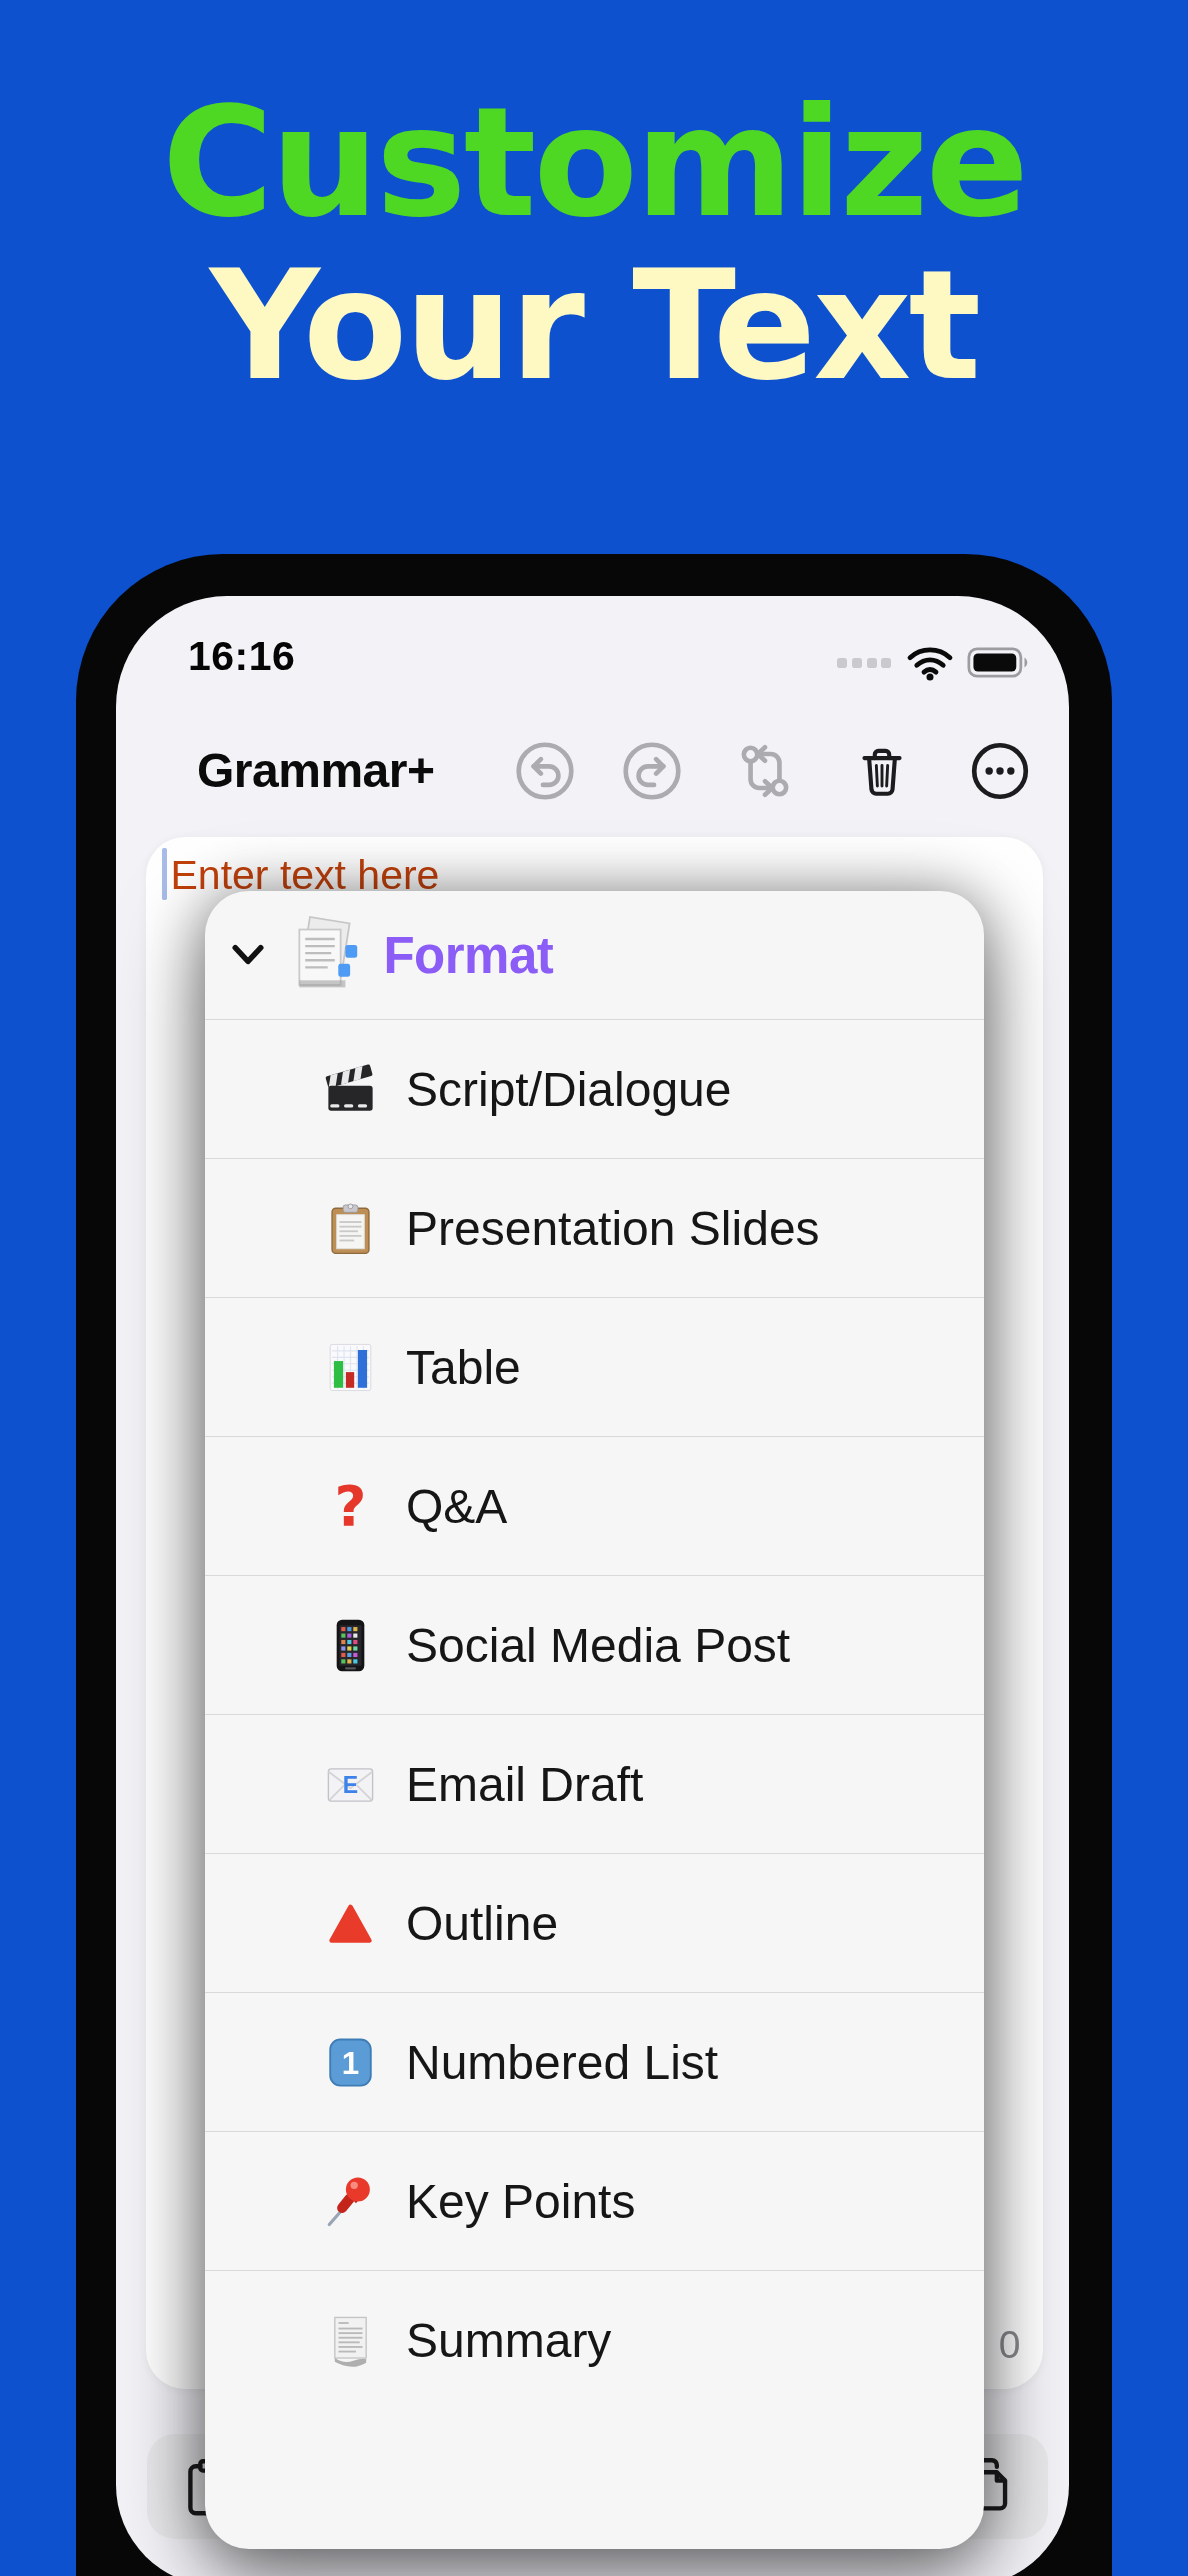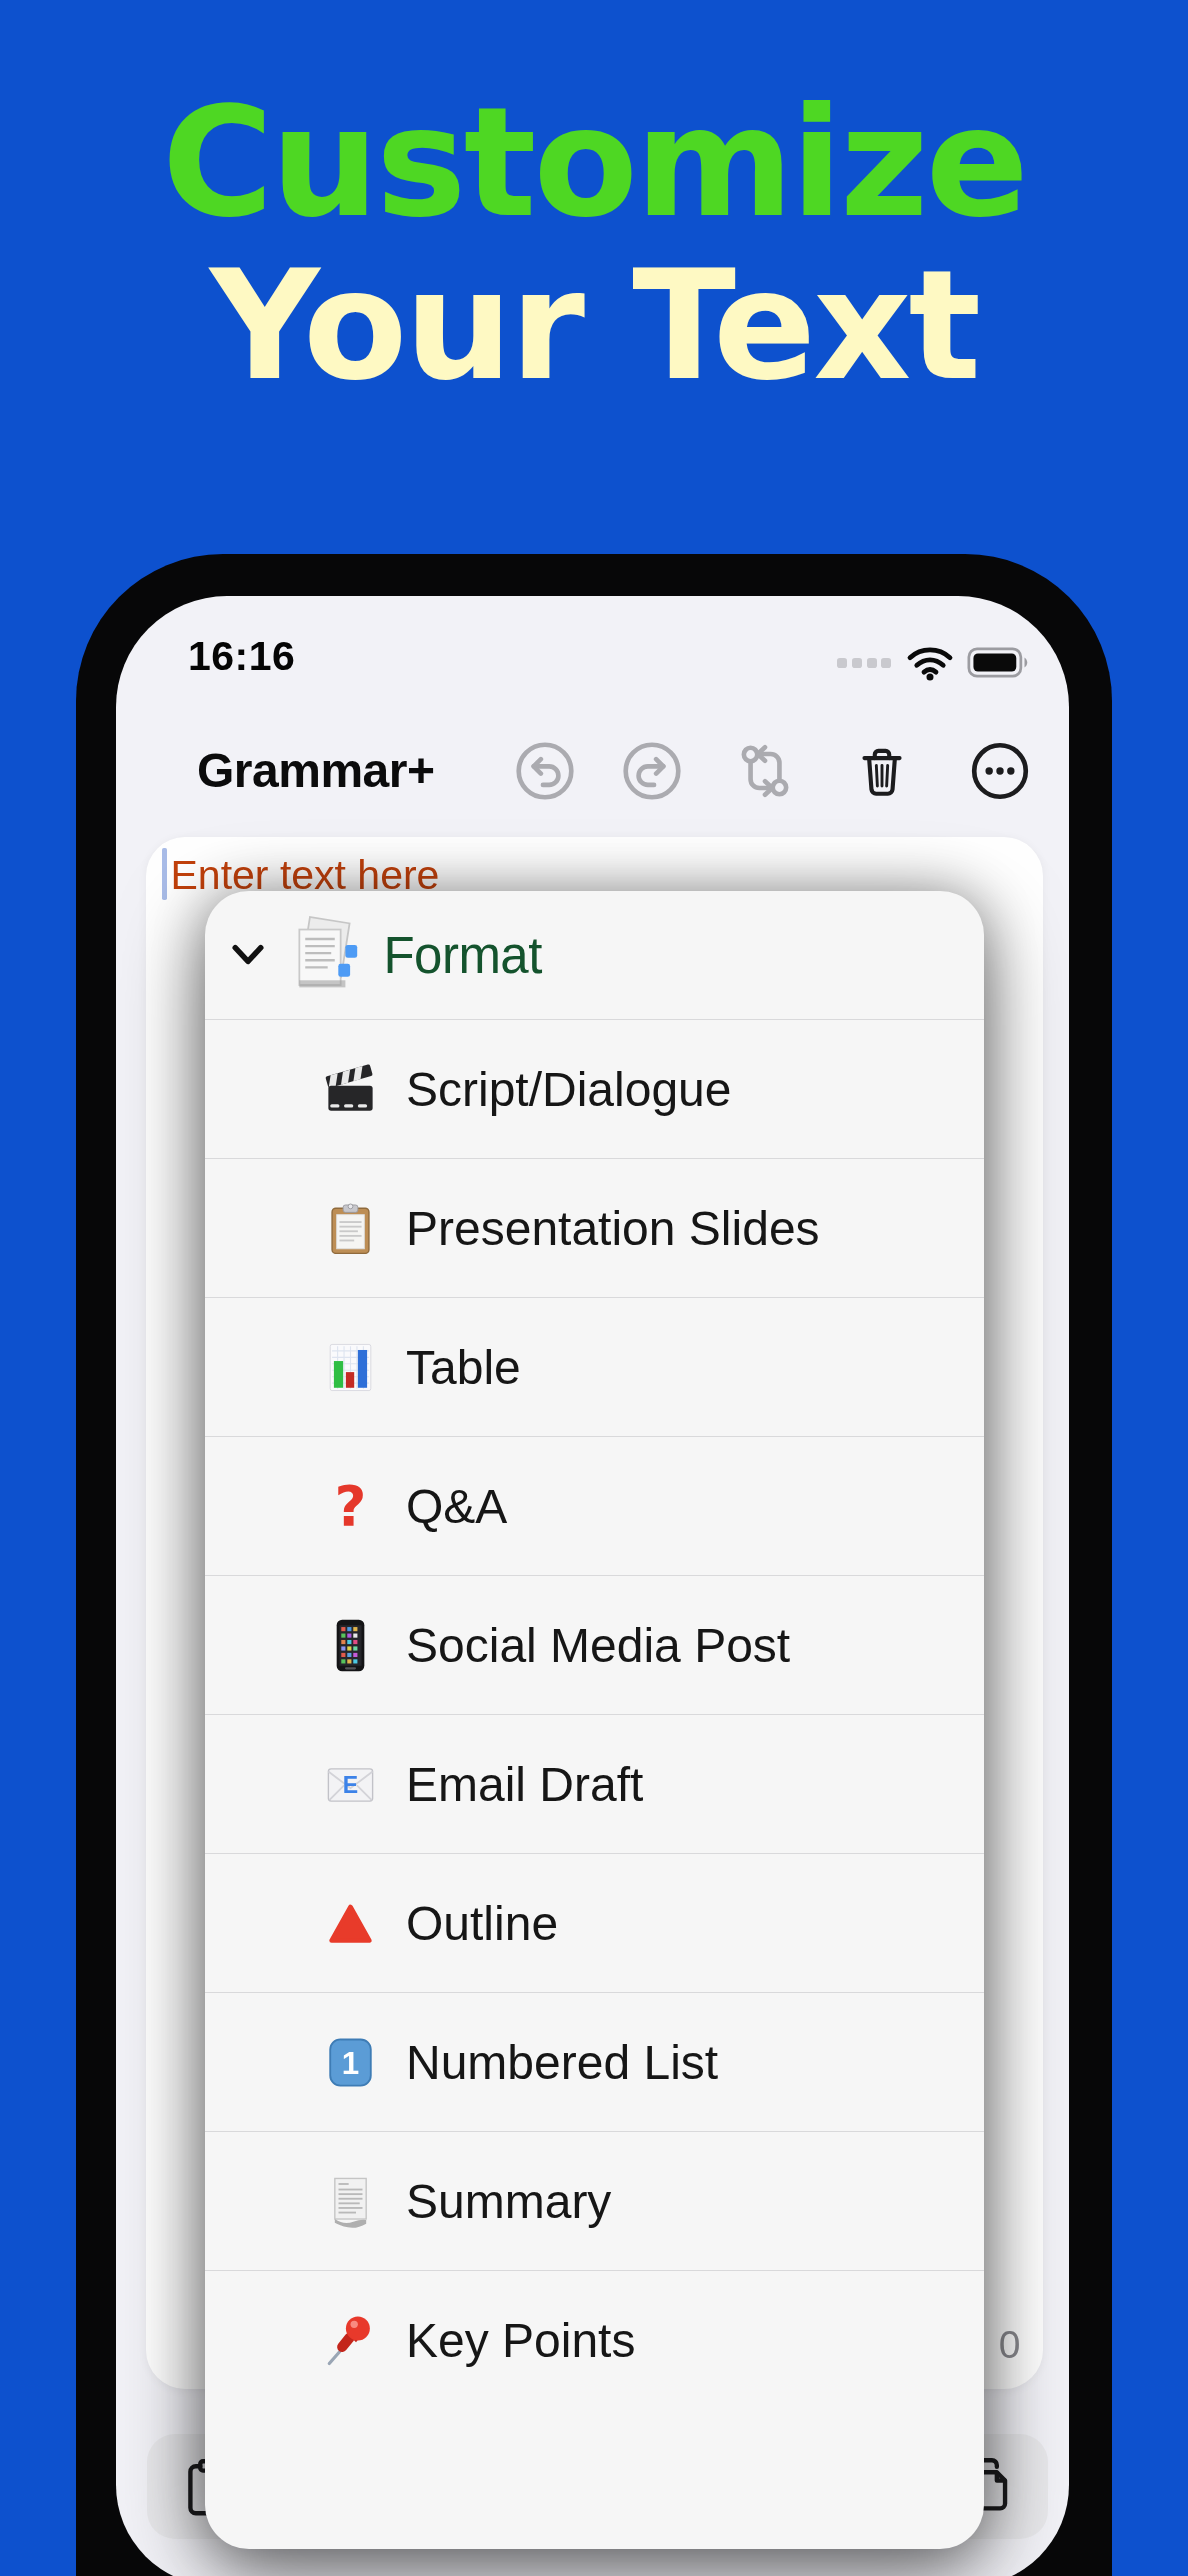--- a/index.html
+++ b/index.html
@@ -45,21 +45,21 @@
   .tbtn.left{left:31px;} .tbtn.right{left:809px;}
 
   
   .menu{position:absolute;left:89px;top:295px;width:779px;height:1658px;
         background:#F6F6F6;border-radius:44px;z-index:10;
         box-shadow:0 28px 83px rgba(0,0,0,.50),0 0 51px rgba(0,0,0,.30);
         display:flex;flex-direction:column;overflow:hidden;}
   .menu-header{height:128px;flex:0 0 128px;display:flex;align-items:center;padding-left:22px;}
   .menu-header .chev{width:42px;height:42px;flex:0 0 42px;}
   .menu-header .hicon{width:85px;height:85px;margin-left:14.7px;flex:0 0 85px;}
-  .menu-header .hlabel{margin-left:14.7px;font-size:51px;font-weight:400;color:#14532d;letter-spacing:-0.5px;}
+  .menu-header .hlabel{margin-left:14.7px;font-size:51px;font-weight:700;color:#8b5cf6;letter-spacing:-0.5px;}
   .mrow{height:139px;flex:0 0 139px;box-sizing:border-box;border-top:1.8px solid #D9D9DB;
         display:flex;align-items:center;padding-left:116px;}
   .micon{width:59px;height:59px;flex:0 0 59px;display:flex;align-items:center;justify-content:center;}
   .micon svg{width:59px;height:59px;}
   .mlabel{margin-left:26px;font-size:48px;color:#161616;}
   .q-mark{font-size:55px;font-weight:800;color:#E5382B;font-family:"DejaVu Sans",sans-serif;}
 </style>
 </head>
 <body>
 
@@ -310,44 +310,44 @@
           <text x="32" y="44" font-size="34" font-weight="bold" fill="#FFFFFF" text-anchor="middle" font-family="Liberation Sans">1</text>
         </svg>
       </span>
       <span class="mlabel">Numbered List</span>
     </div>
 
 
     <div class="mrow">
       <span class="micon">
         <svg viewBox="0 0 64 64">
+          <line x1="23" y1="41" x2="9" y2="57" stroke="#9AA6B5" stroke-width="3.5" stroke-linecap="round"></line>
+          <path d="M30 26 L38 34 L44 26 L34 18 Z" fill="#C3251B"></path>
+          <line x1="31" y1="29" x2="23" y2="39" stroke="#C3251B" stroke-width="11" stroke-linecap="round"></line>
+          <circle cx="40" cy="19" r="13" fill="#E8392B"></circle>
+          <circle cx="36" cy="14.5" r="4" fill="#F9938A" opacity="0.9"></circle>
+        </svg>
+      </span>
+      <span class="mlabel">Key Points</span>
+    </div>
+
+    <div class="mrow">
+      <span class="micon">
+        <svg viewBox="0 0 64 64">
           <rect x="15" y="7" width="34" height="44" fill="#F1F1F1" stroke="#C5C5C5" stroke-width="1.5"></rect>
           <g stroke="#B9B9B9" stroke-width="2">
             <line x1="19" y1="13" x2="30" y2="13"></line>
             <line x1="19" y1="19" x2="45" y2="19"></line>
               <line x1="19" y1="24" x2="45" y2="24"></line>
             <line x1="19" y1="29" x2="45" y2="29"></line>
               <line x1="19" y1="34" x2="42" y2="34"></line>
             <line x1="19" y1="39" x2="45" y2="39"></line>
               <line x1="19" y1="44" x2="38" y2="44"></line>
           </g>
           <path d="M15 51 q10 7 20 3 q8 -3 14 -2 l0 4 q-10 6 -20 4 q-9 -2 -14 -5 Z" fill="#AFAFAF"></path>
         </svg>
       </span>
       <span class="mlabel">Summary</span>
     </div>
-
-    <div class="mrow">
-      <span class="micon">
-        <svg viewBox="0 0 64 64">
-          <line x1="23" y1="41" x2="9" y2="57" stroke="#9AA6B5" stroke-width="3.5" stroke-linecap="round"></line>
-          <path d="M30 26 L38 34 L44 26 L34 18 Z" fill="#C3251B"></path>
-          <line x1="31" y1="29" x2="23" y2="39" stroke="#C3251B" stroke-width="11" stroke-linecap="round"></line>
-          <circle cx="40" cy="19" r="13" fill="#E8392B"></circle>
-          <circle cx="36" cy="14.5" r="4" fill="#F9938A" opacity="0.9"></circle>
-        </svg>
-      </span>
-      <span class="mlabel">Key Points</span>
-    </div>
   </div>
 
 </div>
 
 
 </body></html>

